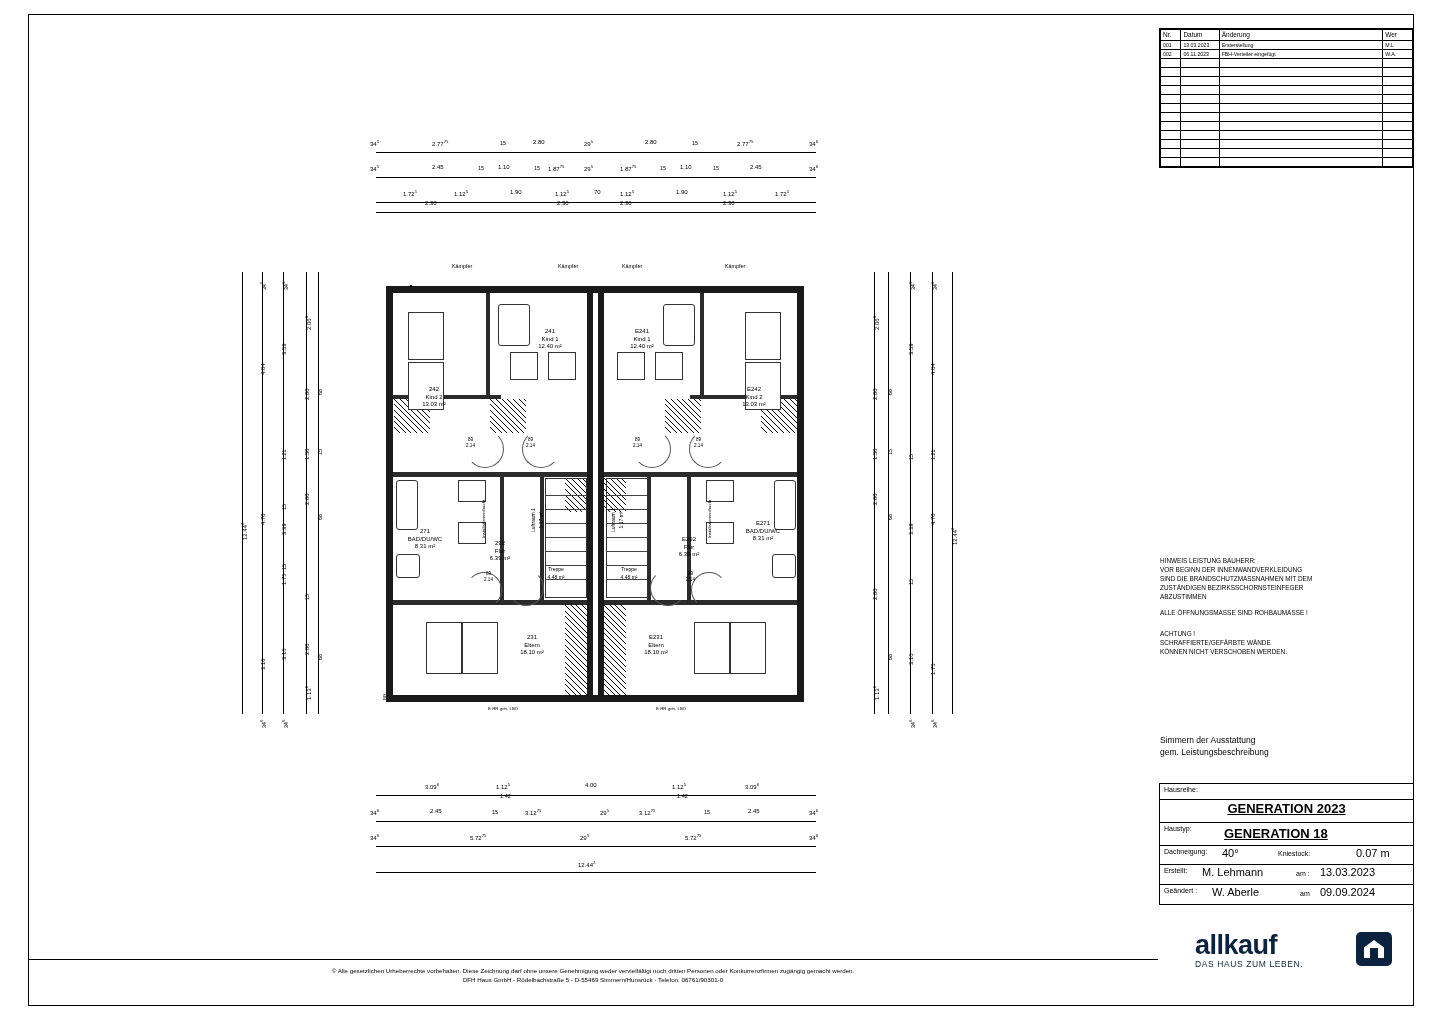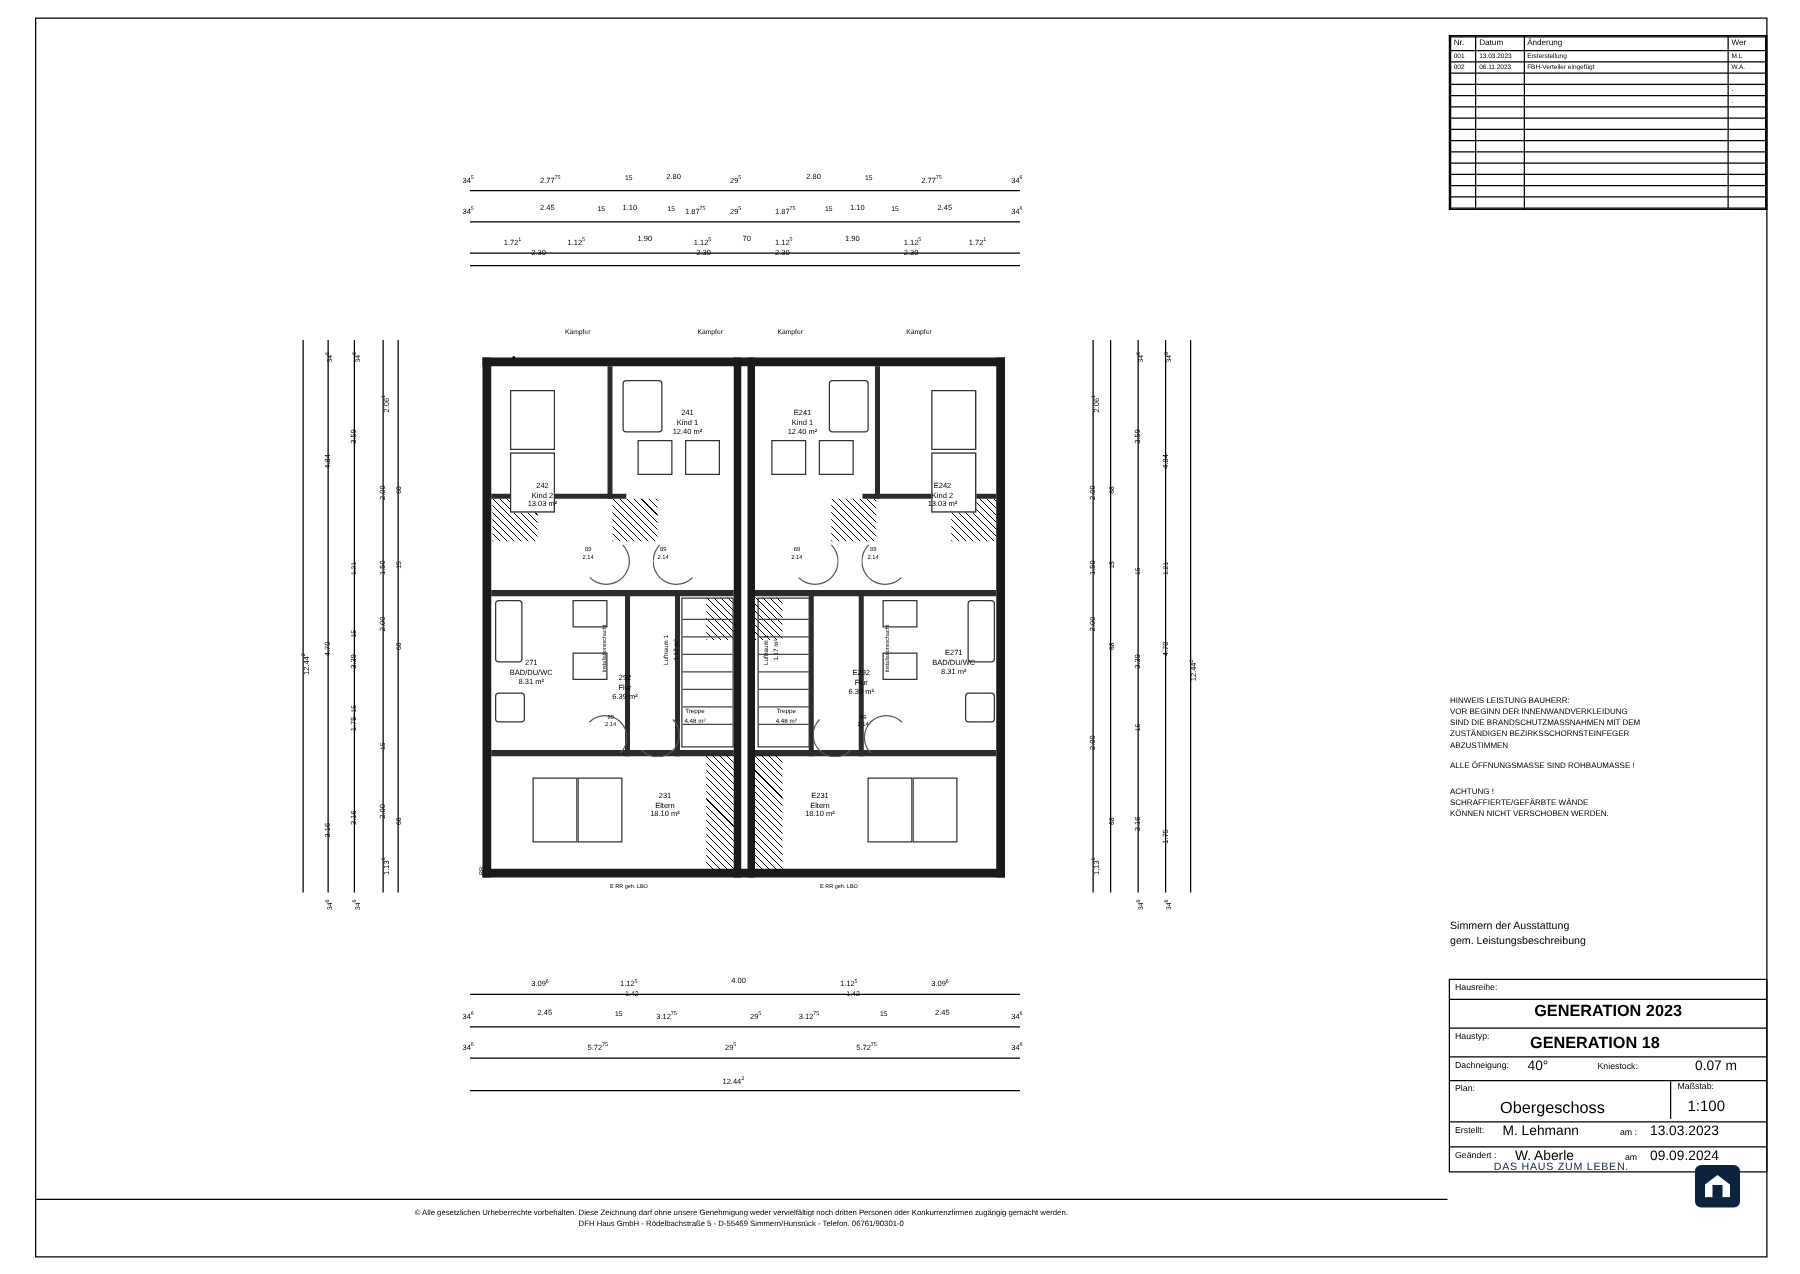--- a/index.html
+++ b/index.html
@@ -11,21 +11,21 @@
   
   .revtable{position:absolute;left:1159px;top:28px;width:253px;border:1px solid #000;border-collapse:collapse;font-size:5.2px;}
   .revtable table{border-collapse:collapse;width:100%;}
   .revtable td,.revtable th{border:.5px solid #000;height:8px;padding:0 2px;font-weight:normal;text-align:left;line-height:8px;}
   .revtable th{font-size:6.5px;height:10px;line-height:10px;}
   .c-nr{width:16px;} .c-dat{width:34px;} .c-and{width:170px;} .c-wer{width:26px;}
   
   .titleblock{position:absolute;left:1159px;top:783px;width:253px;border:1px solid #000;font-size:8px;}
   .tb-row{border-bottom:1px solid #000;padding:1px 4px;position:relative;height:14px;}
   .tb-row:last-child{border-bottom:none;}
-  .tb-big{font-size:13px;font-weight:bold;}
+  .tb-big{font-size:13px;font-weight:bold;text-decoration:underline;}
   .tb-med{font-size:11px;}
   .tb-label{font-size:7px;}
   
   .notes{position:absolute;left:1160px;top:556px;width:230px;font-size:6.4px;line-height:9px;}
   .notes p{margin:0 0 7px 0;}
   .umfang{position:absolute;left:1160px;top:734px;font-size:8.5px;line-height:12px;}
   
   .footer{position:absolute;left:28px;top:959px;width:1130px;border-top:1px solid #000;height:45px;}
   .footer div{text-align:center;font-size:6.2px;line-height:9px;}
   .footer .f1{margin-top:6px;}
@@ -185,42 +185,36 @@
     <div class="tb-row" style="height:20px">
       <span class="tb-label">Haustyp:</span>
       <span class="tb-big abs" style="left:64px;top:3px">GENERATION 18</span>
     </div>
     <div class="tb-row" style="height:16px">
       <span class="tb-label">Dachneigung:</span>
       <span class="tb-med abs" style="left:62px;top:1px">40°</span>
       <span class="tb-label abs" style="left:118px;top:4px">Kniestock:</span>
       <span class="tb-med abs" style="left:196px;top:1px">0.07 m</span>
     </div>
-    <div class="tb-row" style="height:30px">
-      <span class="tb-label">Plan:</span>
-      <span class="abs" style="left:40px;top:13px;font-size:13px">Obergeschoss</span>
-      <span class="vline" style="left:176px;top:0;width:1px;height:30px"></span>
-      <span class="tb-label abs" style="left:182px;top:1px">Maßstab:</span>
-      <span class="abs" style="left:190px;top:13px;font-size:12px">1:100</span>
-    </div>
     <div class="tb-row" style="height:17px">
       <span class="tb-label">Erstellt:</span>
       <span class="abs" style="left:42px;top:1px;font-size:11px">M. Lehmann</span>
       <span class="tb-label abs" style="left:136px;top:5px">am :</span>
       <span class="abs" style="left:160px;top:1px;font-size:11px">13.03.2023</span>
     </div>
     <div class="tb-row" style="height:17px">
       <span class="tb-label">Geändert :</span>
       <span class="abs" style="left:52px;top:1px;font-size:11px">W. Aberle</span>
       <span class="tb-label abs" style="left:140px;top:5px">am</span>
       <span class="abs" style="left:160px;top:1px;font-size:11px">09.09.2024</span>
     </div>
   </div>
 
   <div class="logo">
+    <div class="logo-text">allkauf</div>
     <div class="logo-sub">DAS HAUS ZUM LEBEN.</div>
     <div class="logo-badge"></div>
   </div>
 
   <div class="footer">
     <div class="f1">© Alle gesetzlichen Urheberrechte vorbehalten. Diese Zeichnung darf ohne unsere Genehmigung weder vervielfältigt noch dritten Personen oder Konkurrenzfirmen zugängig gemacht werden.</div>
     <div>DFH Haus GmbH -  Rödelbachstraße 5  -  D-55469 Simmern/Hunsrück  -  Telefon. 06761/90301-0</div>
   </div>
 
   <div class="abs">

